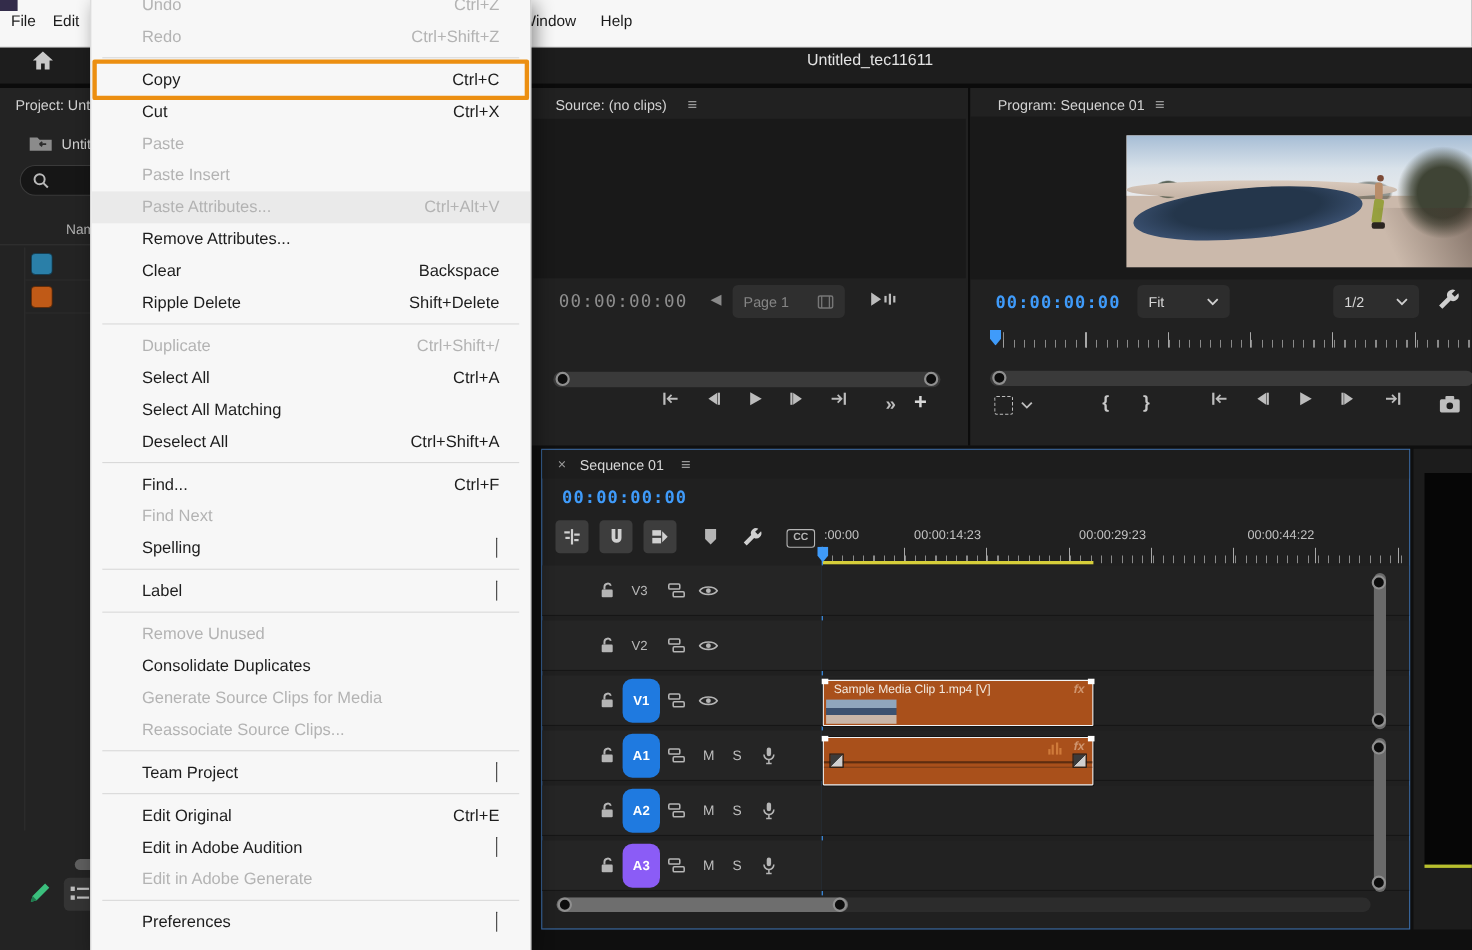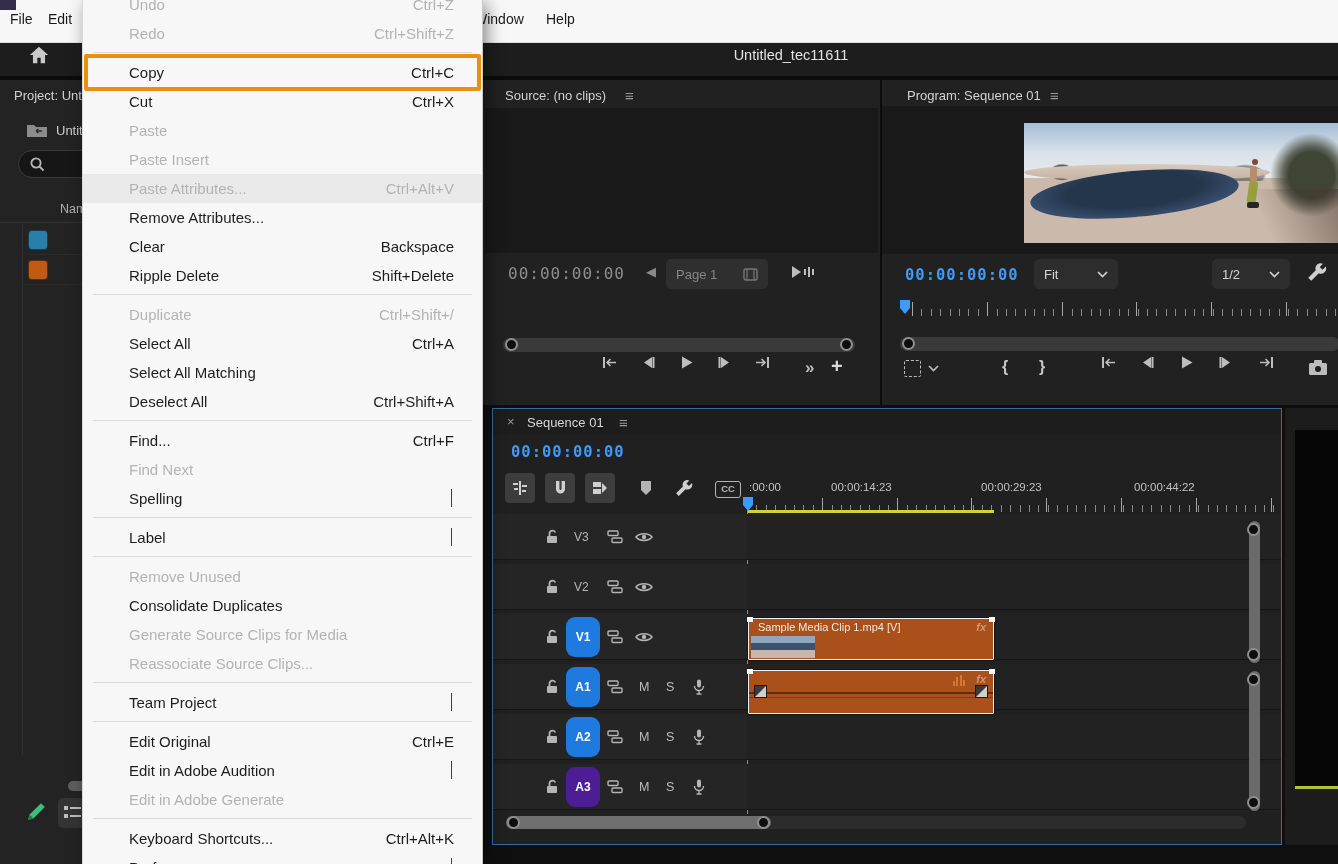--- a/index.html
+++ b/index.html
@@ -500,21 +500,21 @@
         <div class="track-lane"></div>
       </div>
       <div class="track-row" style="height: 46px;">
         <div class="track-head">
           <span class="th-item" style="left: 52px;">
             <svg width="15" height="16" viewBox="0 0 15 16">
               <rect x="2" y="7" width="10" height="7" rx="1" fill="#b5b5b5"></rect>
               <path d="M4.5 7V4.5a3 3 0 0 1 5.8-1" stroke="#b5b5b5" stroke-width="1.8" fill="none"></path>
             </svg>
           </span>
-          <span class="th-item track-btn" style="left: 73px; background: #4c1d95;">A3</span>
+          <span class="th-item track-btn" style="left: 73px; background: #8b5cf6;">A3</span>
           <span class="th-item" style="left: 114px;">
             <svg width="16" height="14" viewBox="0 0 16 14">
               <rect x="1" y="1" width="10" height="4.5" rx="1" fill="none" stroke="#b5b5b5" stroke-width="1.4"></rect>
               <rect x="5" y="8" width="10" height="4.5" rx="1" fill="none" stroke="#b5b5b5" stroke-width="1.4"></rect>
             </svg>
           </span>
           <span class="th-item ms-letter" style="left: 146px;">M</span>
           <span class="th-item ms-letter" style="left: 173px;">S</span>
           <span class="th-item" style="left: 200px;">
             <svg width="12" height="17" viewBox="0 0 12 17">
@@ -678,21 +678,17 @@
       <li class="menu-item">
         <span>Edit in Adobe Audition</span>
         <span class="mi-right"><span class="submenu-arrow"></span></span>
       </li>
       <li class="menu-item disabled">
         <span>Edit in Adobe Generate</span>
         <span class="mi-right"></span>
       </li>
       <li class="menu-sep"></li>
       <li class="menu-item">
-        <span>Keyboard Shortcuts...</span>
-        <span class="mi-right">Ctrl+Alt+K</span>
-      </li>
-      <li class="menu-item">
         <span>Preferences</span>
         <span class="mi-right"><span class="submenu-arrow"></span></span>
       </li>
     </ul>
 </div>
 
 </body></html>

